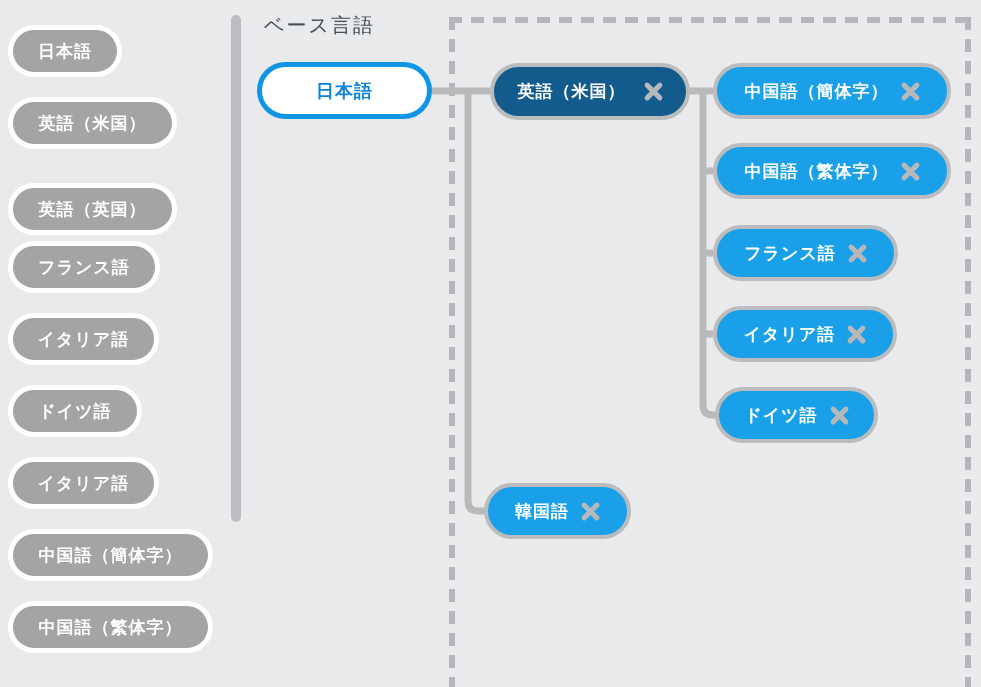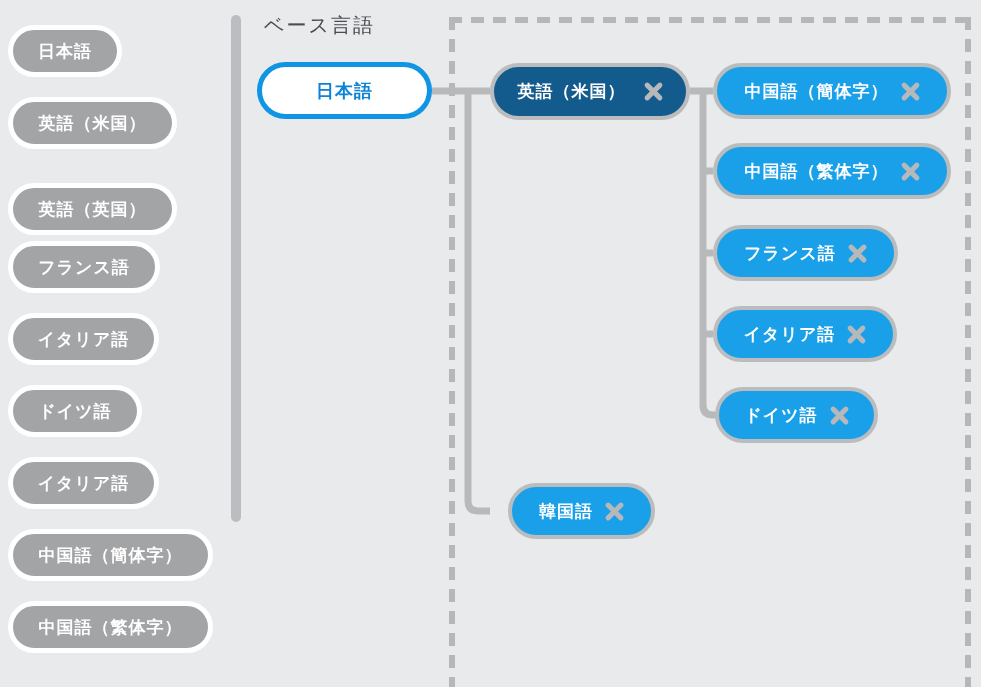--- a/index.html
+++ b/index.html
@@ -135,16 +135,16 @@
 </div>
 <div class="tree-pill blue" style="left:713px;top:306px;width:184px;height:56px">
   <span>イタリア語</span>
   <span class="x-icon gap-sm"></span>
 </div>
 <div class="tree-pill blue" style="left:715px;top:387px;width:163px;height:56px">
   <span>ドイツ語</span>
   <span class="x-icon gap-sm"></span>
 </div>
 
-<div class="tree-pill blue" style="left:508px;top:483px;width:147px;height:56px">
+<div class="tree-pill blue" style="left:484px;top:483px;width:147px;height:56px">
   <span>韓国語</span>
   <span class="x-icon gap-sm"></span>
 </div>
 
 </body></html>

